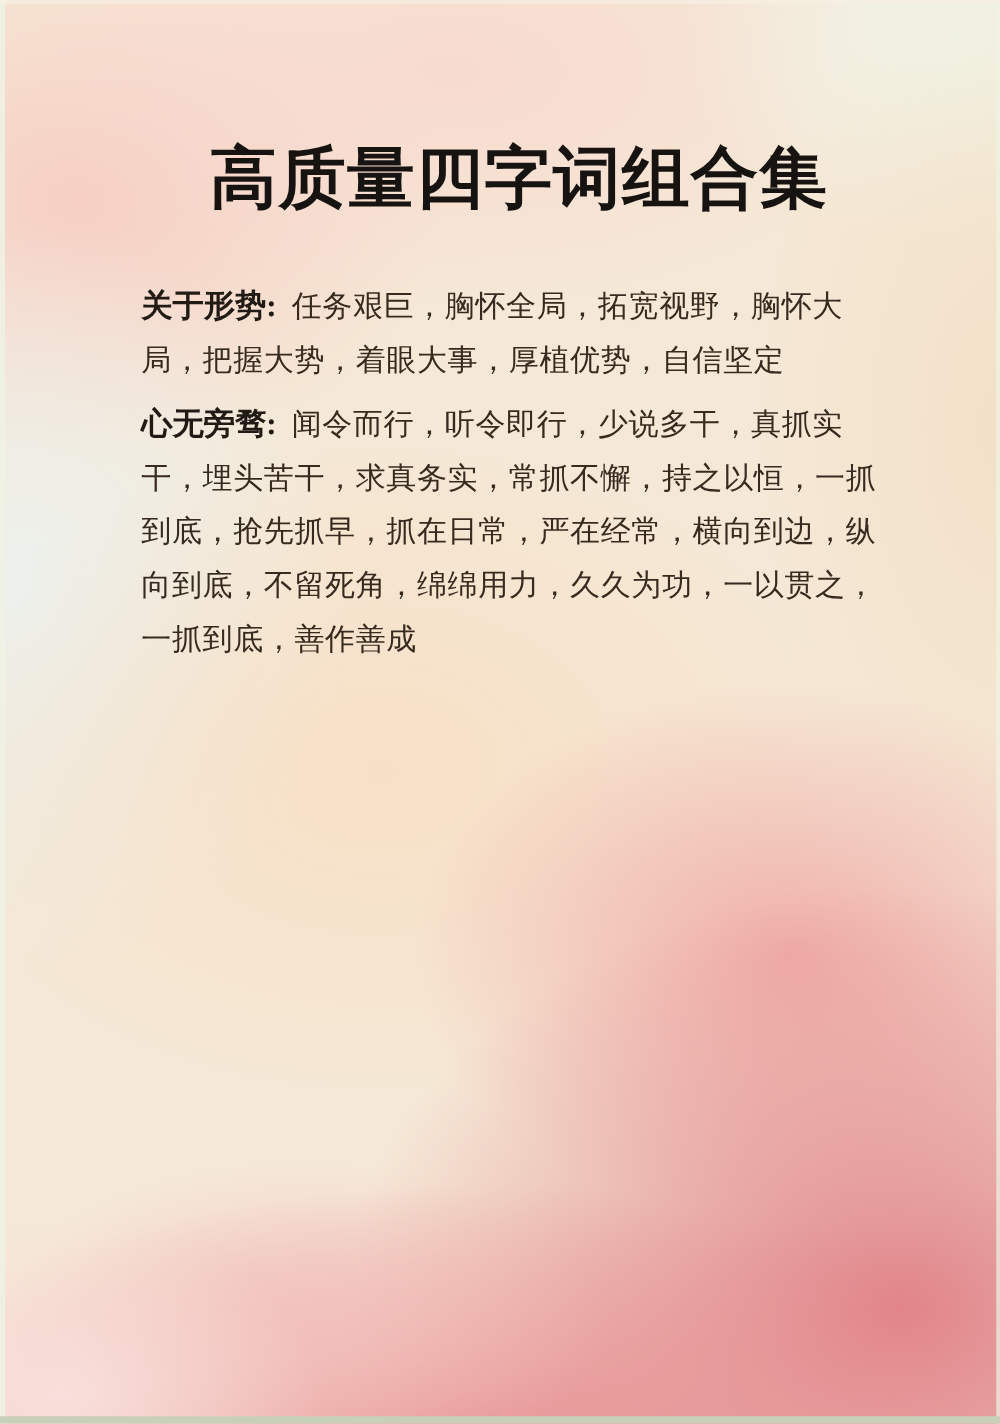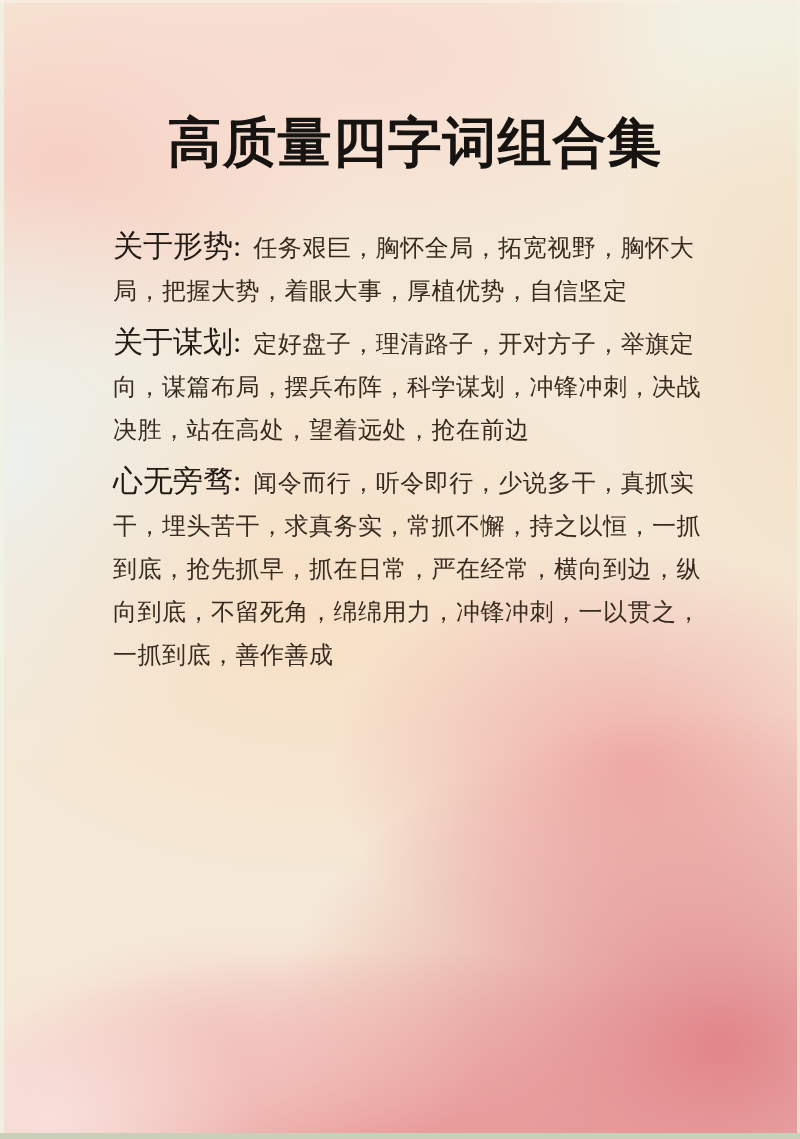--- a/index.html
+++ b/index.html
@@ -51,24 +51,24 @@
     z-index: 2;
     color: #372b20;
     font-size: 24px;
     line-height: 43px;
     text-align: left;
   }
 
   .section { margin: 0 0 7px 0; }
 
   .section .label {
-    font-weight: normal;
+    font-weight: bold;
     color: #221b15;
     margin-right: 12px;
-    font-size: 30px;
+    font-size: 25px;
     text-align: right;
   }
 
   .section .text { letter-spacing: 0.5px; text-align: center; }
 </style>
 </head>
 <body>
 
 <div class="page">
 
@@ -79,24 +79,21 @@
 
   <h1 class="title">高质量四字词组合集</h1>
 
   <div class="content">
 
     <p class="section">
       <span class="label">关于形势:</span><span class="text">任务艰巨，胸怀全局，拓宽视野，胸怀大局，把握大势，着眼大事，厚植优势，自信坚定</span>
     </p>
 
 
-    <p class="section">
-      <span class="label">关于谋划:</span><span class="text">定好盘子，理清路子，开对方子，举旗定向，谋篇布局，摆兵布阵，科学谋划，冲锋冲刺，决战决胜，站在高处，望着远处，抢在前边</span>
-    </p>
 
     <p class="section">
-      <span class="label">心无旁骛:</span><span class="text">闻令而行，听令即行，少说多干，真抓实干，埋头苦干，求真务实，常抓不懈，持之以恒，一抓到底，抢先抓早，抓在日常，严在经常，横向到边，纵向到底，不留死角，绵绵用力，冲锋冲刺，一以贯之，一抓到底，善作善成</span>
+      <span class="label">心无旁骛:</span><span class="text">闻令而行，听令即行，少说多干，真抓实干，埋头苦干，求真务实，常抓不懈，持之以恒，一抓到底，抢先抓早，抓在日常，严在经常，横向到边，纵向到底，不留死角，绵绵用力，久久为功，一以贯之，一抓到底，善作善成</span>
     </p>
 
 
 
   </div>
 </div>
 
 </body></html>

